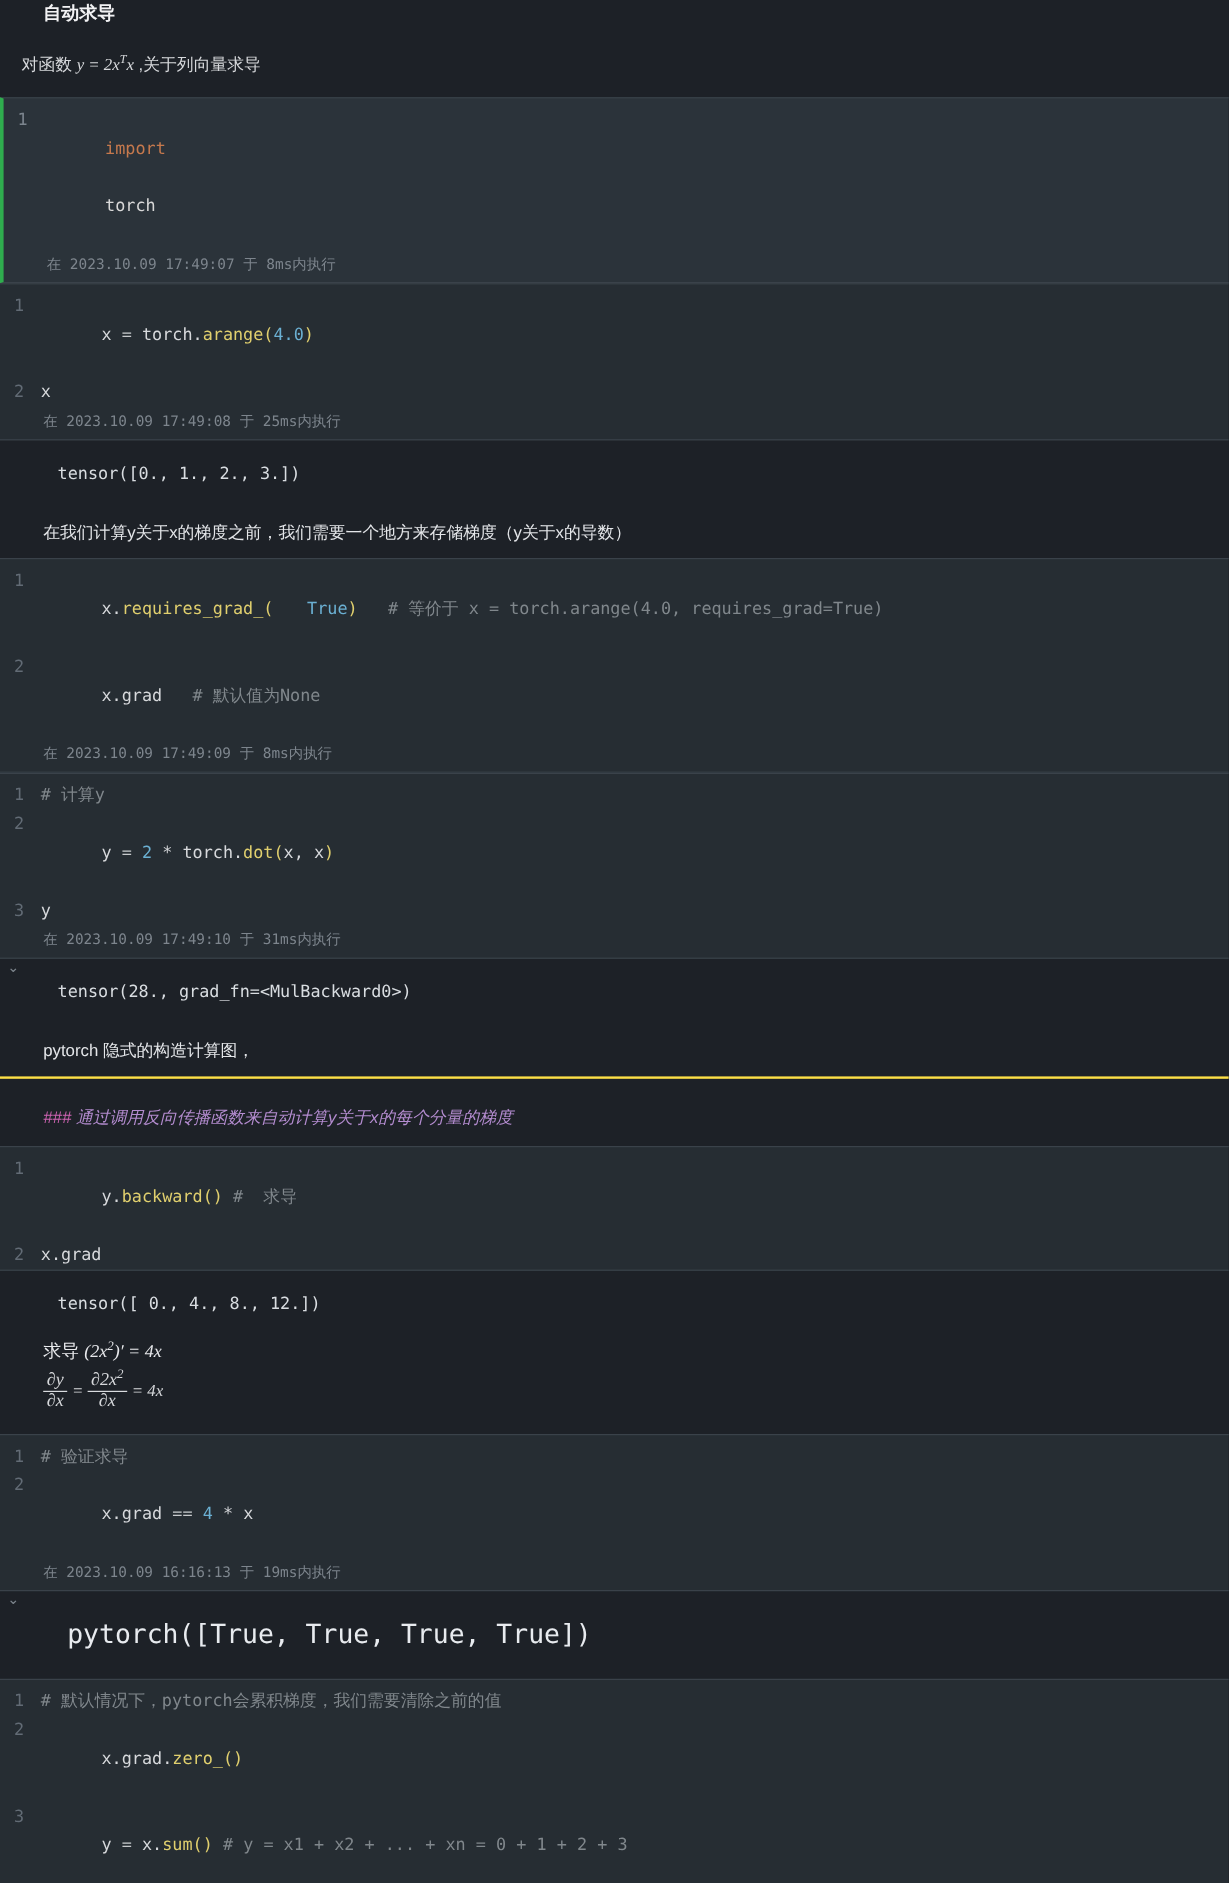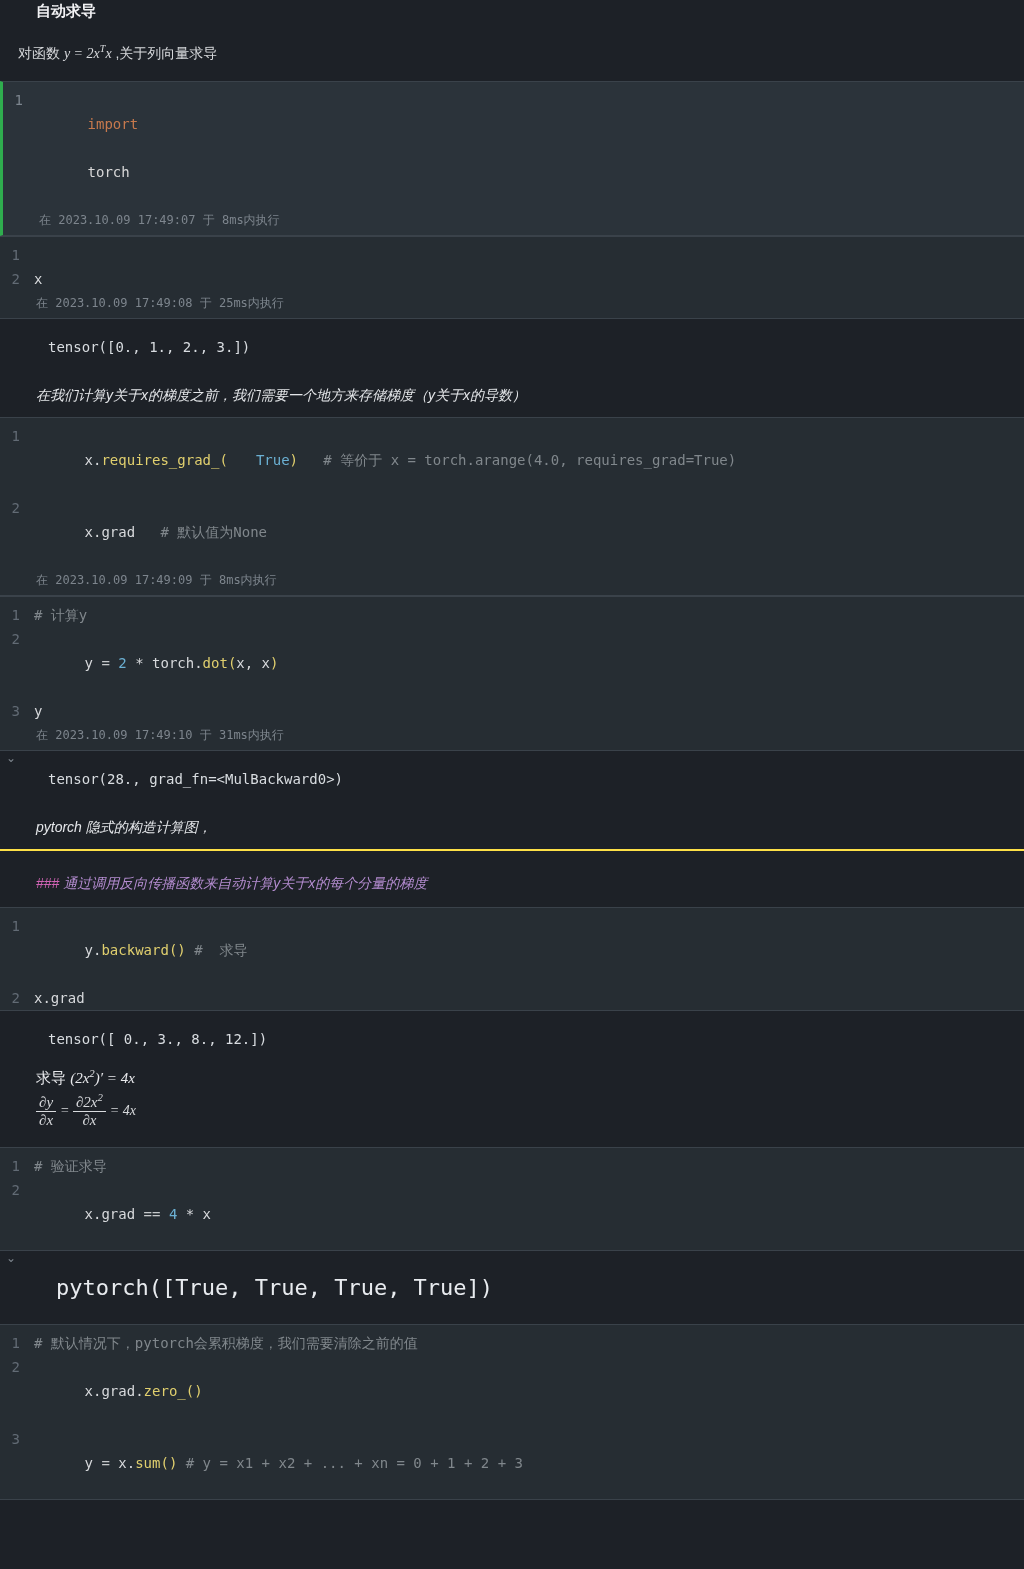--- a/index.html
+++ b/index.html
@@ -9,21 +9,21 @@
     font-family: -apple-system, "PingFang SC", "Microsoft YaHei", sans-serif;
     font-size: 14px;
     width: 1024px;
     padding-bottom: 40px;
     position: relative;
   }
   .mono { font-family: ui-monospace, SFMono-Regular, Menlo, Consolas, monospace; }
 
   .text-block { padding: 6px 36px 18px 18px; }
   .title { color: #f2f2f4; font-size: 15px; font-weight: 600; padding: 2px 36px 18px; }
-  .para   { padding: 12px 36px; color: #e4e6e9; font-style: italic; }
+  .para   { padding: 12px 36px; color: #e4e6e9; }
 
   .code-block {
     background: #262d33;
     border-top: 1px solid #3a424a;
     border-bottom: 1px solid #3a424a;
   }
   .code-block.hi { background: #2b333a; border-left: 3px solid #2fad4e; }
   .row { display: flex; font-size: 14px; line-height: 24px; }
   .ln  { width: 28px; text-align: right; color: #626b75; padding-right: 8px; user-select: none; }
   .code-block.hi .ln { color: #7c858e; }
@@ -78,20 +78,23 @@
       <span> </span>
       <span class="kw-def">torch</span>
     </div>
   </div>
   <div class="tstamp">在 2023.10.09 17:49:07 于 8ms内执行</div>
 </div>
 
 <div class="code-block mono">
   <div class="row pad-top">
     <div class="ln">1</div>
+    <div class="src">
+      <span>x </span><span class="pun">= </span><span>torch.</span><span class="fn">arange</span><span class="paren">(</span><span class="num">4.0</span><span class="paren">)</span>
+    </div>
   </div>
   <div class="row">
     <div class="ln">2</div>
     <div class="src">x</div>
   </div>
   <div class="tstamp">在 2023.10.09 17:49:08 于 25ms内执行</div>
 </div>
 
 <div class="out mono">tensor([0., 1., 2., 3.])</div>
 
@@ -148,21 +151,21 @@
     <div class="src">
       <span>y.</span><span class="fn">backward</span><span class="paren">(</span><span class="paren">)</span><span> </span><span class="cmt">#  求导</span>
     </div>
   </div>
   <div class="row">
     <div class="ln">2</div>
     <div class="src">x.grad</div>
   </div>
 </div>
 
-<div class="out mono">tensor([ 0.,  3.,  8., 12.])</div>
+<div class="out mono">tensor([ 0.,  4.,  8., 12.])</div>
 
 <div class="math">
   <div class="math-line">
     <span>求导 </span>
     <span class="mi">(2x</span><sup class="mi">2</sup><span class="mi">)′ = 4x</span>
   </div>
 </div>
 <div class="math" style="padding-top:4px;padding-bottom:18px;">
   <span class="frac">
       <span class="top">∂y</span>
@@ -180,20 +183,21 @@
   <div class="row pad-top">
     <div class="ln">1</div>
     <div class="src"><span class="cmt"># 验证求导</span></div>
   </div>
   <div class="row">
     <div class="ln">2</div>
     <div class="src">
       <span>x.grad </span><span class="pun">== </span><span class="num">4</span><span> * x</span>
     </div>
   </div>
+  <div class="tstamp">在 2023.10.09 16:16:13 于 19ms内执行</div>
 </div>
 
 <div class="chev-wrap">
   <span class="chev">⌄</span>
   <div class="out-lg mono">pytorch([True, True, True, True])</div>
 </div>
 
 <div class="code-block mono">
   <div class="row pad-top">
     <div class="ln">1</div>

